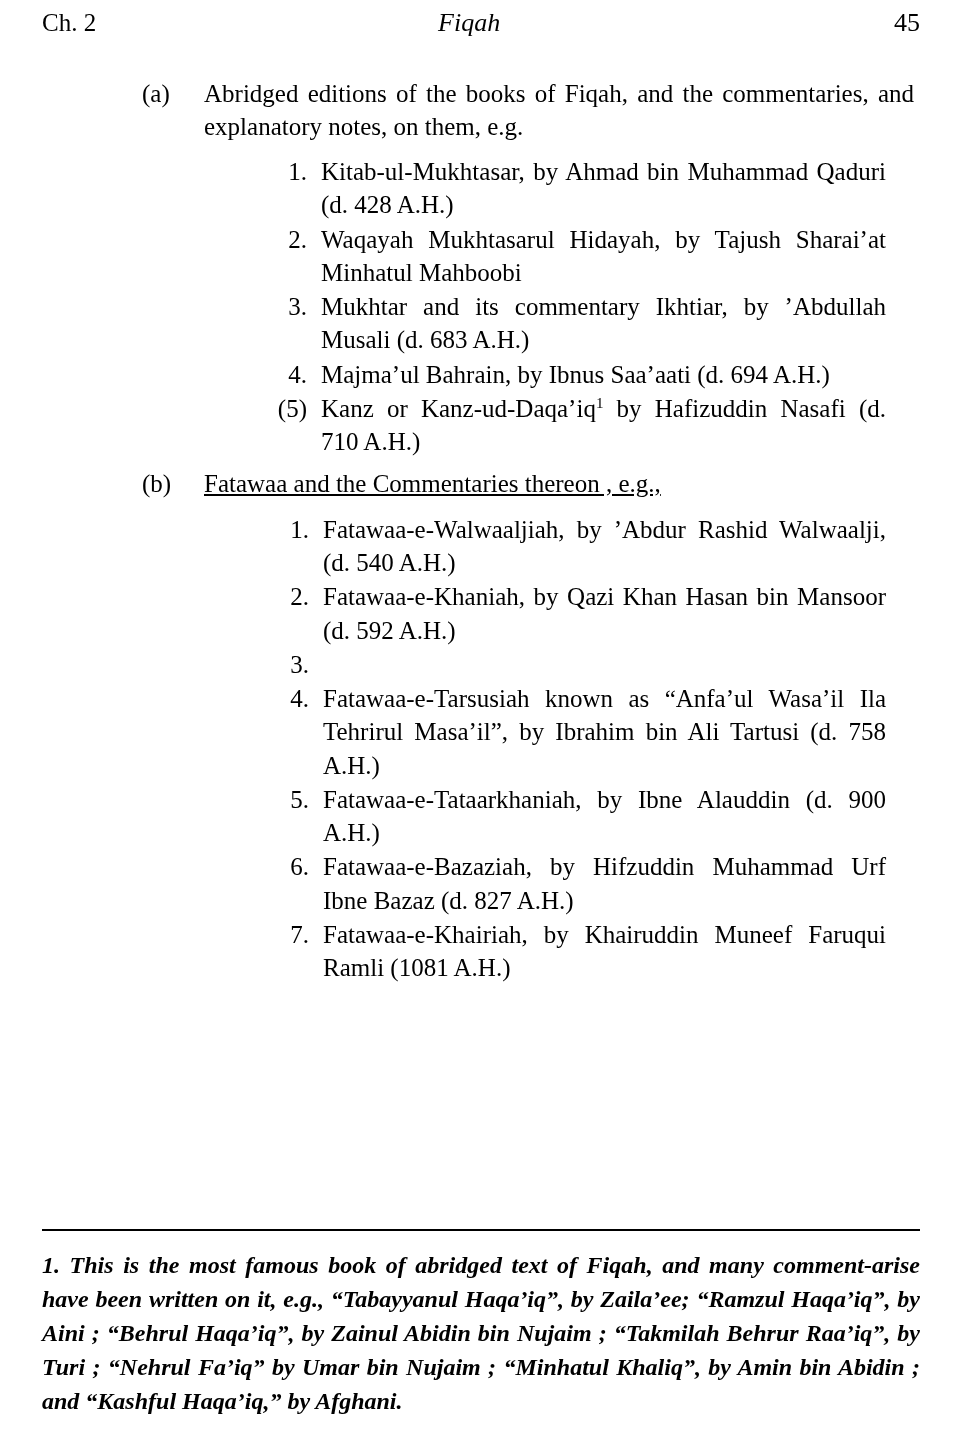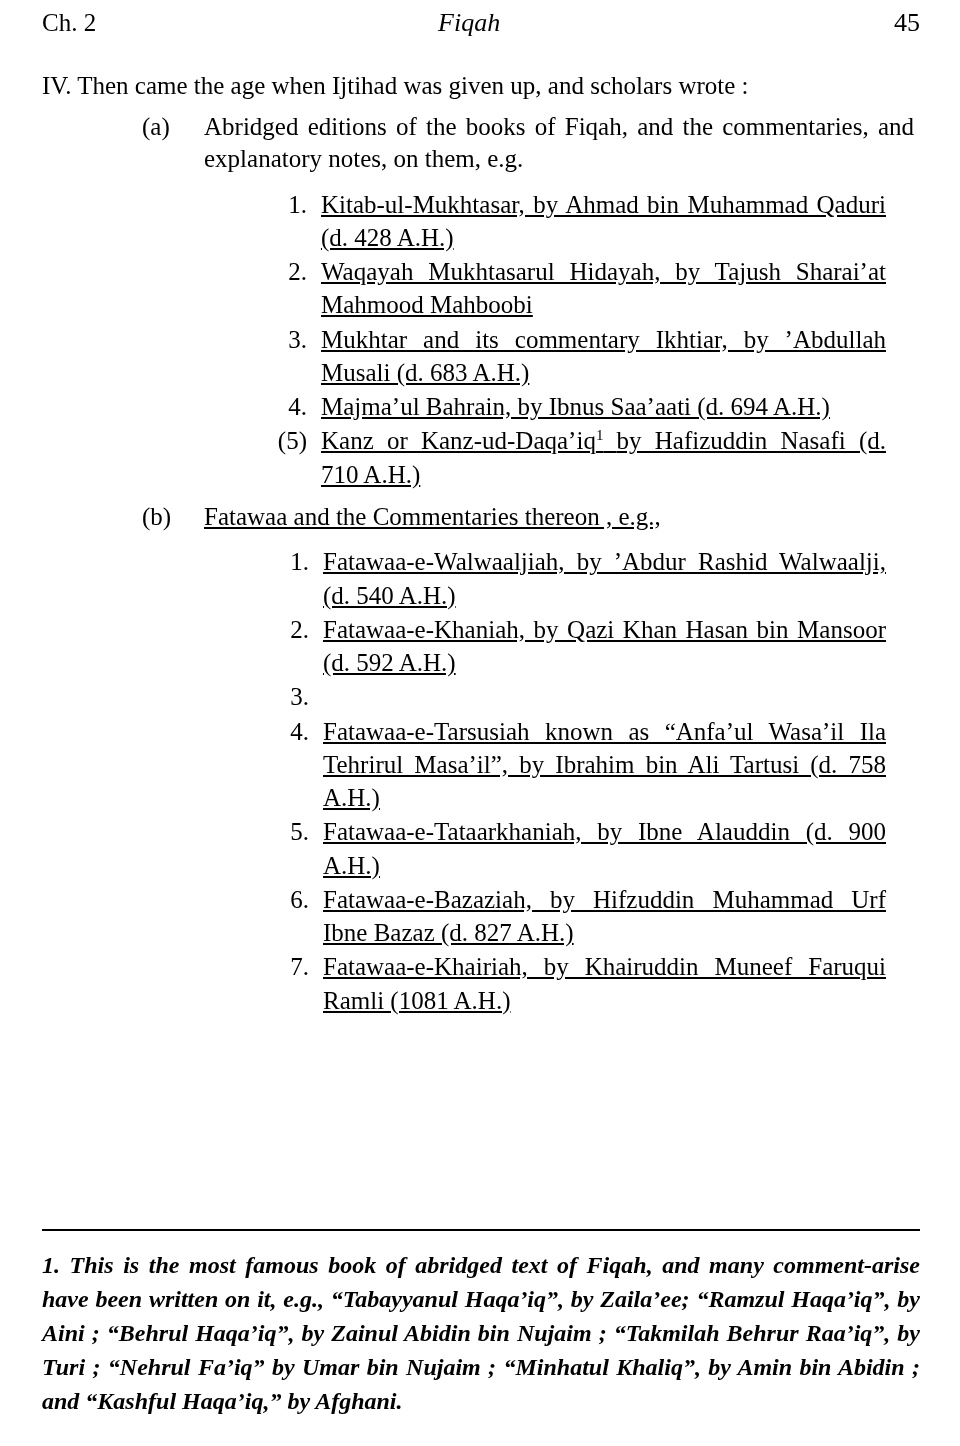--- a/index.html
+++ b/index.html
@@ -106,21 +106,20 @@
     text-align: right;
     padding-left: 205px;
     padding-right: 14px;
     box-sizing: content-box;
   }
   .numitem .txt {
     flex: 1 1 auto;
     text-align: justify;
     text-justify: inter-word;
     padding-right: 36px;
-    text-decoration: underline;
   }
 
   .numlist.b-list .numitem .num {
     padding-left: 207px;
   }
 
   sup.fn {
     font-size: 15px;
     vertical-align: super;
     line-height: 0;
@@ -158,35 +157,34 @@
 <div class="page">
 
   <div class="header">
     <div class="ch">Ch. 2</div>
     <div class="title">Fiqah</div>
     <div class="pageno">45</div>
   </div>
 
   <div class="body">
 
-    <p class="para">IV.   Then came the age when Ijtihad was given up, and scholars wrote :</p>
 
     <div class="lvl-a">
       <div class="marker">(a)</div>
       <div class="content">Abridged editions of the books of Fiqah, and the commentaries, and explanatory notes, on them, e.g.</div>
     </div>
 
     <div class="numlist">
       <div class="numitem">
         <div class="num">1.</div>
         <div class="txt">Kitab-ul-Mukhtasar, by Ahmad bin Muhammad Qaduri (d. 428 A.H.)</div>
       </div>
       <div class="numitem">
         <div class="num">2.</div>
-        <div class="txt">Waqayah Mukhtasarul Hidayah, by Tajush Sharai’at Mahmood Mahboobi</div>
+        <div class="txt">Waqayah Mukhtasarul Hidayah, by Tajush Sharai’at Minhatul Mahboobi</div>
       </div>
       <div class="numitem">
         <div class="num">3.</div>
         <div class="txt">Mukhtar and its commentary Ikhtiar, by ’Abdullah Musali (d. 683 A.H.)</div>
       </div>
       <div class="numitem">
         <div class="num">4.</div>
         <div class="txt">Majma’ul Bahrain, by Ibnus Saa’aati (d. 694 A.H.)</div>
       </div>
       <div class="numitem">

